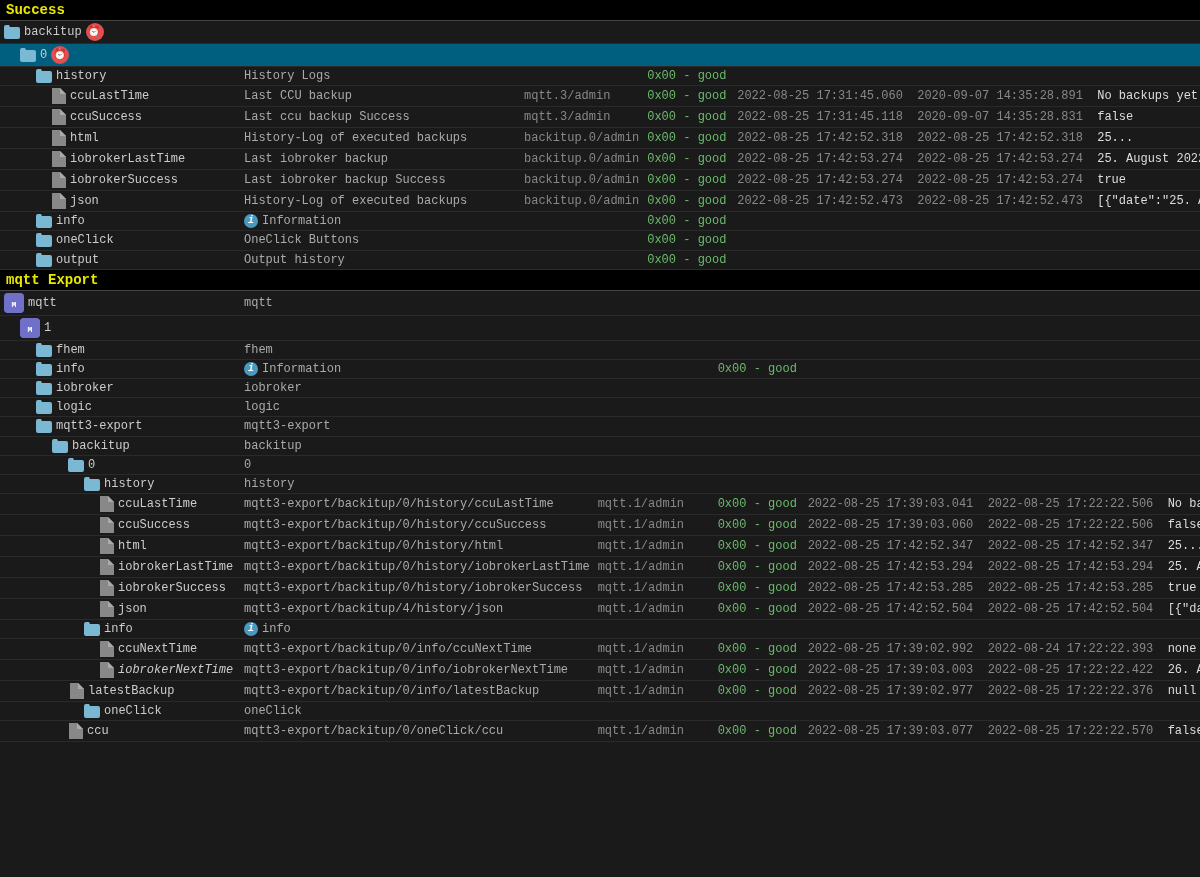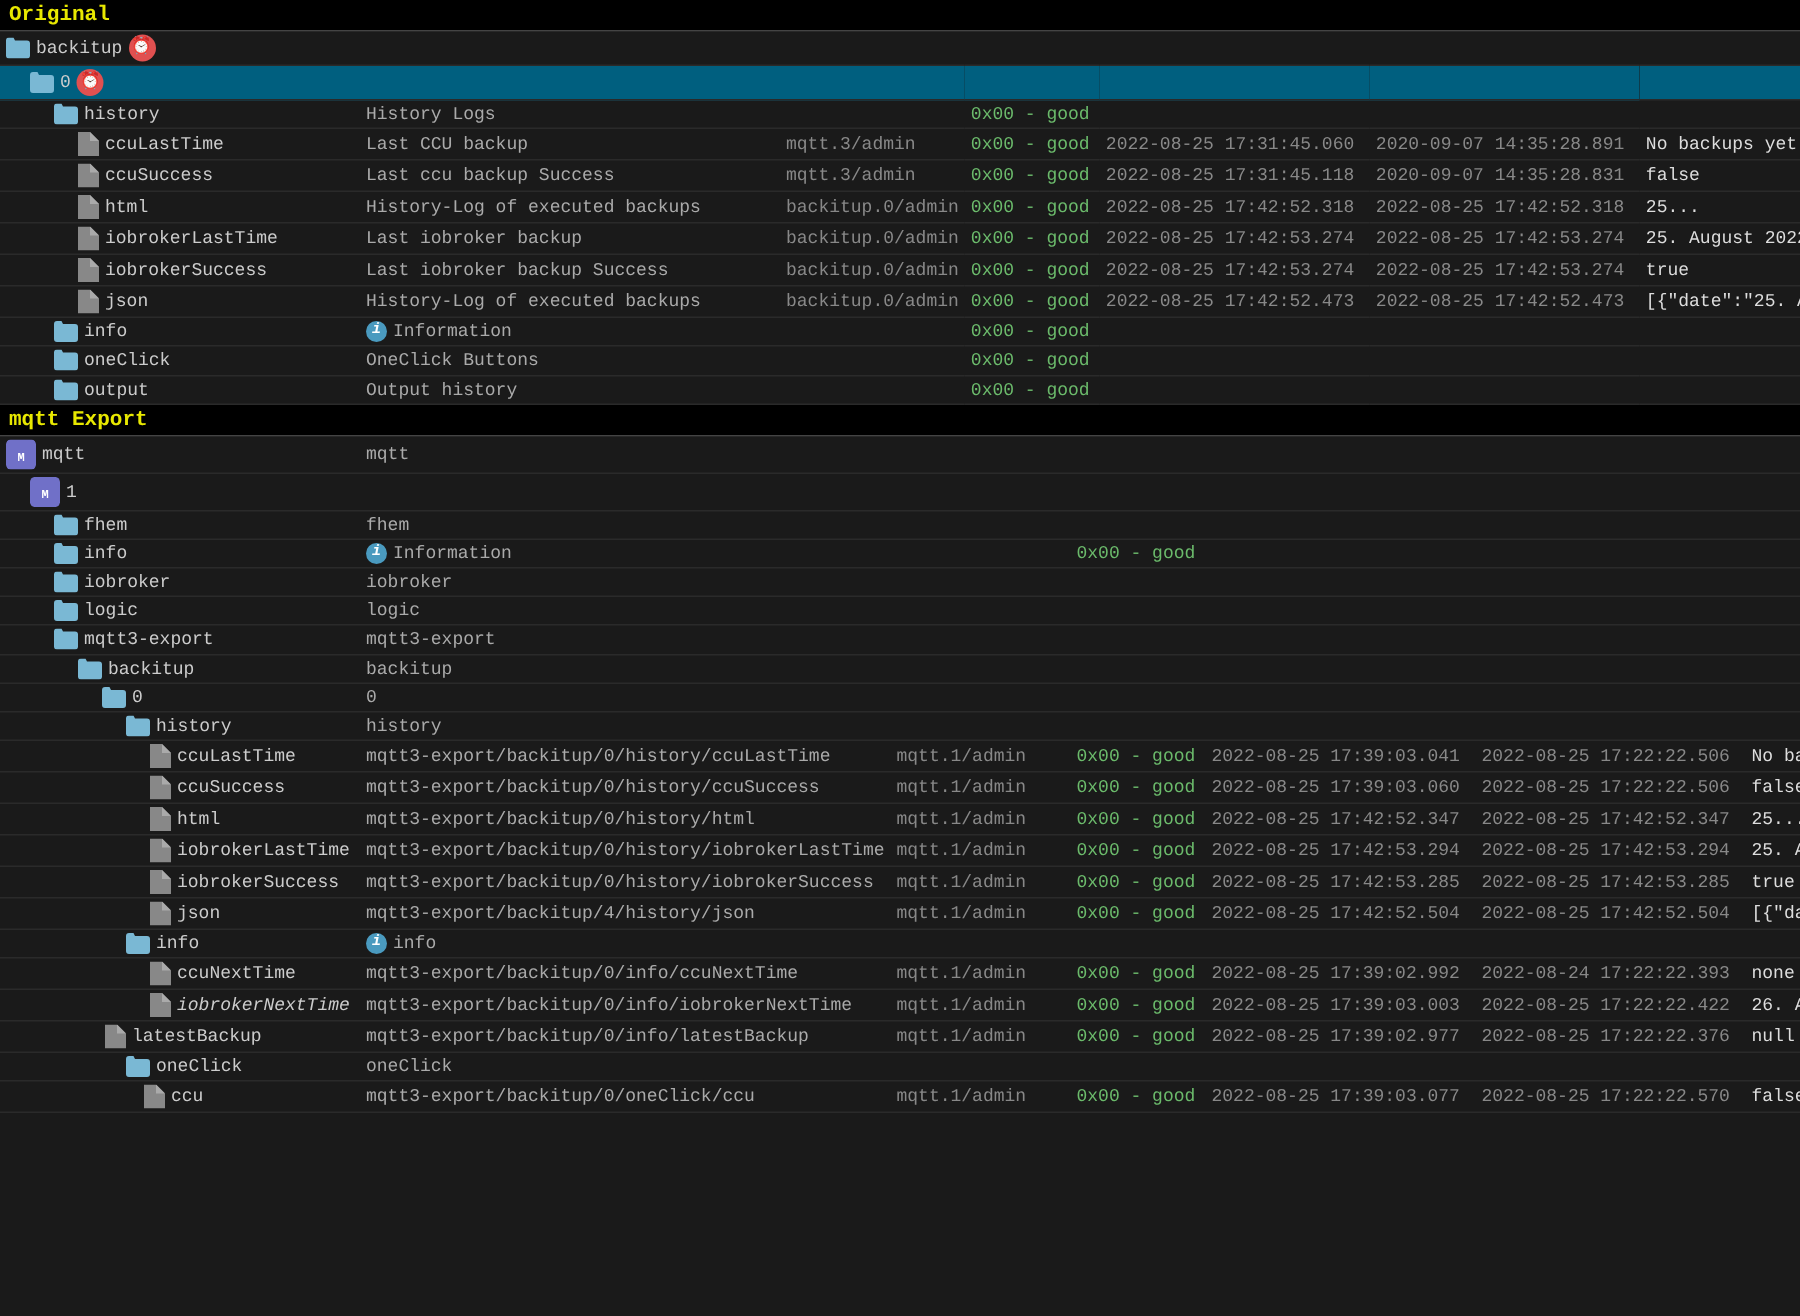--- a/index.html
+++ b/index.html
@@ -42,21 +42,21 @@
     .col-ts { min-width: 180px; color: #888; }
     .col-lc { min-width: 180px; color: #888; }
     .col-val { color: #ddd; max-width: 300px; overflow: hidden; text-overflow: ellipsis; }
 
     .quality-good { color: #6bba6b; }
   </style>
 </head>
 <body>
 
 <div id="app">
-    <div class="section-header">Original</div>
+    <div class="section-header">Success</div>
     <table class="tree-table">
       <tbody>
         <tr>
           <td class="col-name" style="padding-left: 4px;"><svg width="16" height="14" viewBox="0 0 16 14" style="vertical-align:middle;margin-right:4px;">
               <path d="M0 2 Q0 0 2 0 L5 0 L6 2 L14 2 Q16 2 16 4 L16 12 Q16 14 14 14 L2 14 Q0 14 0 12Z" fill="#7ab8d4"></path>
             </svg><span>backitup</span><span style="display:inline-block;width:18px;height:18px;background:#e05050;border-radius:50%;color:white;text-align:center;line-height:18px;font-size:11px;vertical-align:middle;margin-left:4px;">⏰</span></td>
           <td class="col-desc"><span></span></td>
           <td class="col-from"><span></span></td>
           <td class="col-quality quality-good"><span></span></td>
           <td class="col-ts"><span></span></td>
@@ -431,21 +431,21 @@
               <path d="M0 2 Q0 0 2 0 L5 0 L6 2 L14 2 Q16 2 16 4 L16 12 Q16 14 14 14 L2 14 Q0 14 0 12Z" fill="#7ab8d4"></path>
             </svg><span>oneClick</span></td>
           <td class="col-desc"><span>oneClick</span></td>
           <td class="col-from"><span></span></td>
           <td class="col-quality quality-good"><span></span></td>
           <td class="col-ts"><span></span></td>
           <td class="col-lc"><span></span></td>
           <td class="col-val" style="max-width: 300px; overflow: hidden; text-overflow: ellipsis; white-space: nowrap;"><span></span></td>
         </tr>
         <tr>
-          <td class="col-name" style="padding-left: 96px;"><svg width="14" height="16" viewBox="0 0 14 16" style="vertical-align:middle;margin-right:4px;">
+          <td class="col-name" style="padding-left: 69px;"><svg width="14" height="16" viewBox="0 0 14 16" style="vertical-align:middle;margin-right:4px;">
               <path d="M0 0 L8 0 L14 6 L14 16 L0 16Z" fill="#888"></path>
               <path d="M8 0 L8 6 L14 6Z" fill="#aaa"></path>
             </svg><span>ccu</span></td>
           <td class="col-desc"><span>mqtt3-export/backitup/0/oneClick/ccu</span></td>
           <td class="col-from"><span>mqtt.1/admin</span></td>
           <td class="col-quality quality-good"><span>0x00 - good</span></td>
           <td class="col-ts"><span>2022-08-25 17:39:03.077</span></td>
           <td class="col-lc"><span>2022-08-25 17:22:22.570</span></td>
           <td class="col-val" style="max-width: 300px; overflow: hidden; text-overflow: ellipsis; white-space: nowrap;"><span>false</span></td>
         </tr>

